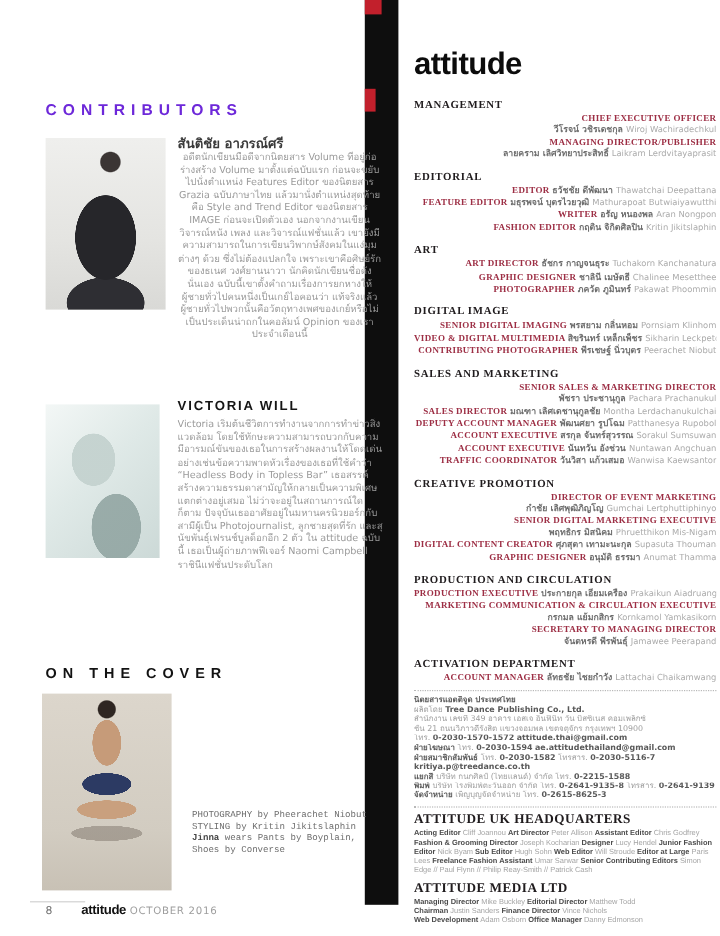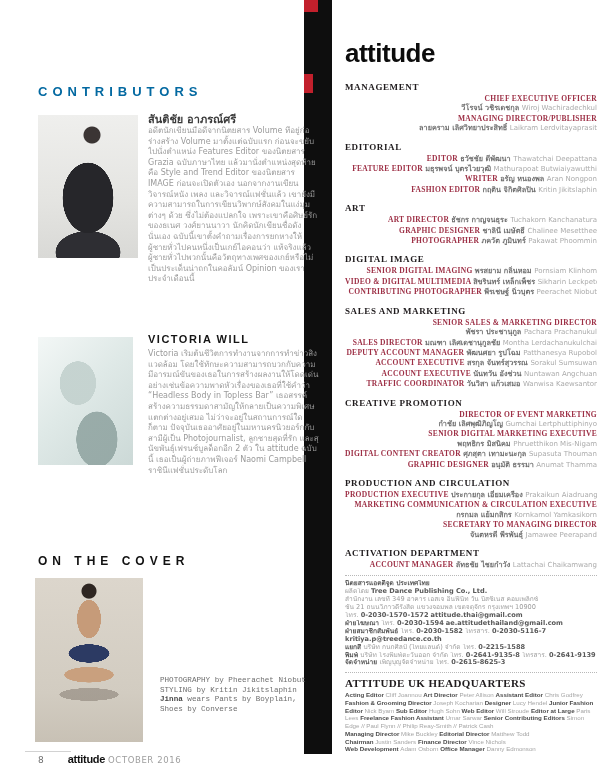--- a/index.html
+++ b/index.html
@@ -12,21 +12,21 @@
   .page{position:relative;width:600px;height:780px;background:#fff;overflow:hidden;
         font-family:"DejaVu Sans","Liberation Sans",sans-serif;}
 
   
   .gutter{position:absolute;left:304px;top:0;width:28px;height:754px;background:#0e0e0e;}
   .gutter .red1{position:absolute;left:0;top:0;width:14px;height:12px;background:#c2202c;}
   .gutter .red2{position:absolute;left:0;top:74px;width:9px;height:19px;background:#c2202c;}
 
   
   .contrib-title{position:absolute;left:38px;top:84px;font-family:"Liberation Sans",sans-serif;
-    font-weight:800;font-size:13px;letter-spacing:5px;color:#0369a1;}
+    font-weight:800;font-size:13px;letter-spacing:5px;color:#6d28d9;}
   .photo{position:absolute;}
   .photo-c1{left:38px;top:115px;width:100px;height:143px;
     background:
       radial-gradient(circle at 54% 14%, #3b3534 0 8px, rgba(0,0,0,0) 9px),
       radial-gradient(ellipse 36px 50px at 50% 58%, #26262a 0 70%, rgba(0,0,0,0) 71%),
       radial-gradient(ellipse 46px 30px at 50% 96%, #2e2e33 0 70%, rgba(0,0,0,0) 71%),
       linear-gradient(180deg,#efefed 0%,#e4e4e1 60%,#d9d9d6 100%);}
   .photo-c2{left:38px;top:337px;width:95px;height:128px;
     background:
       radial-gradient(ellipse 30px 36px at 42% 36%, rgba(196,210,207,.95) 0 60%, rgba(0,0,0,0) 61%),
@@ -36,21 +36,21 @@
     background:
       radial-gradient(circle at 50% 8%, #2e2622 0 7px, rgba(0,0,0,0) 8px),
       radial-gradient(ellipse 17px 27px at 50% 25%, #c69b79 0 70%, rgba(0,0,0,0) 71%),
       radial-gradient(ellipse 29px 13px at 50% 46%, #2c3a63 0 70%, rgba(0,0,0,0) 71%),
       radial-gradient(ellipse 35px 11px at 50% 59%, #c9a07e 0 70%, rgba(0,0,0,0) 71%),
       radial-gradient(ellipse 42px 9px at 50% 71%, rgba(115,105,95,.45) 0 70%, rgba(0,0,0,0) 71%),
       linear-gradient(180deg,#dcd6cc 0%,#d2ccc1 70%,#c8c1b5 100%);}
 
   .c1-name{position:absolute;left:148px;top:110px;font-weight:700;font-size:11px;color:#3a3a3a;}
   .c1-bio{position:absolute;left:148px;top:126px;width:170px;max-height:172px;overflow:hidden;
-    font-size:8px;line-height:10.6px;color:#9a9a9a;}
+    font-size:8px;line-height:10.6px;color:#9a9a9a;text-align:center;}
   .c2-name{position:absolute;left:148px;top:333px;font-family:"Liberation Sans",sans-serif;
     font-weight:800;font-size:11px;letter-spacing:1.5px;color:#151515;}
   .c2-bio{position:absolute;left:148px;top:349px;width:172px;max-height:160px;overflow:hidden;
     font-size:8px;line-height:10.6px;color:#9a9a9a;}
 
   .cover-title{position:absolute;left:38px;top:554px;font-family:"Liberation Sans",sans-serif;
     font-weight:800;font-size:12px;letter-spacing:5px;color:#121212;}
   .cover-caption{position:absolute;left:160px;top:676px;width:160px;
     font-family:Liberation Mono, monospace;font-size:7.6px;line-height:9.6px;color:#6e6e6e;}
   .cap-b{font-weight:700;color:#474747;}
@@ -200,20 +200,21 @@
         <div class="ct-line"><span class="ct-b">kritiya.p@treedance.co.th</span></div>
         <div class="ct-line"><span class="ct-b">แยกสี </span><span>บริษัท กนกศิลป์ (ไทยแลนด์) จำกัด โทร. </span><span class="ct-b">0-2215-1588</span></div>
         <div class="ct-line"><span class="ct-b">พิมพ์ </span><span>บริษัท โรงพิมพ์ตะวันออก จำกัด โทร. </span><span class="ct-b">0-2641-9135-8</span><span> โทรสาร. </span><span class="ct-b">0-2641-9139</span></div>
         <div class="ct-line"><span class="ct-b">จัดจำหน่าย </span><span>เพ็ญบุญจัดจำหน่าย โทร. </span><span class="ct-b">0-2615-8625-3</span></div>
       </div>
     <div class="dotrule"></div>
 
     <div class="uk-title">ATTITUDE UK HEADQUARTERS</div>
     <div class="credits"><span class="cr-b">Acting Editor </span><span class="cr-n">Cliff Joannou   </span><span class="cr-b">Art Director </span><span class="cr-n">Peter Allison   </span><span class="cr-b">Assistant Editor </span><span class="cr-n">Chris Godfrey   </span><span class="cr-b">Fashion &amp; Grooming Director </span><span class="cr-n">Joseph Kocharian   </span><span class="cr-b">Designer </span><span class="cr-n">Lucy Hendel   </span><span class="cr-b">Junior Fashion Editor </span><span class="cr-n">Nick Byam   </span><span class="cr-b">Sub Editor </span><span class="cr-n">Hugh Sohn   </span><span class="cr-b">Web Editor </span><span class="cr-n">Will Stroude   </span><span class="cr-b">Editor at Large </span><span class="cr-n">Paris Lees   </span><span class="cr-b">Freelance Fashion Assistant </span><span class="cr-n">Umar Sarwar   </span><span class="cr-b">Senior Contributing Editors </span><span class="cr-n">Simon Edge // Paul Flynn // Philip Reay-Smith // Patrick Cash</span></div>
 
+    <div class="uk-title">ATTITUDE MEDIA LTD</div>
     <div>
         <div class="media-line"><span class="cr-b">Managing Director </span><span class="cr-n">Mike Buckley   </span><span class="cr-b">Editorial Director </span><span class="cr-n">Matthew Todd</span></div>
         <div class="media-line"><span class="cr-b">Chairman </span><span class="cr-n">Justin Sanders   </span><span class="cr-b">Finance Director </span><span class="cr-n">Vince Nichols</span></div>
         <div class="media-line"><span class="cr-b">Web Development </span><span class="cr-n">Adam Osborn   </span><span class="cr-b">Office Manager </span><span class="cr-n">Danny Edmonson</span></div>
       </div>
 
   </div>
 
 </div>
 

